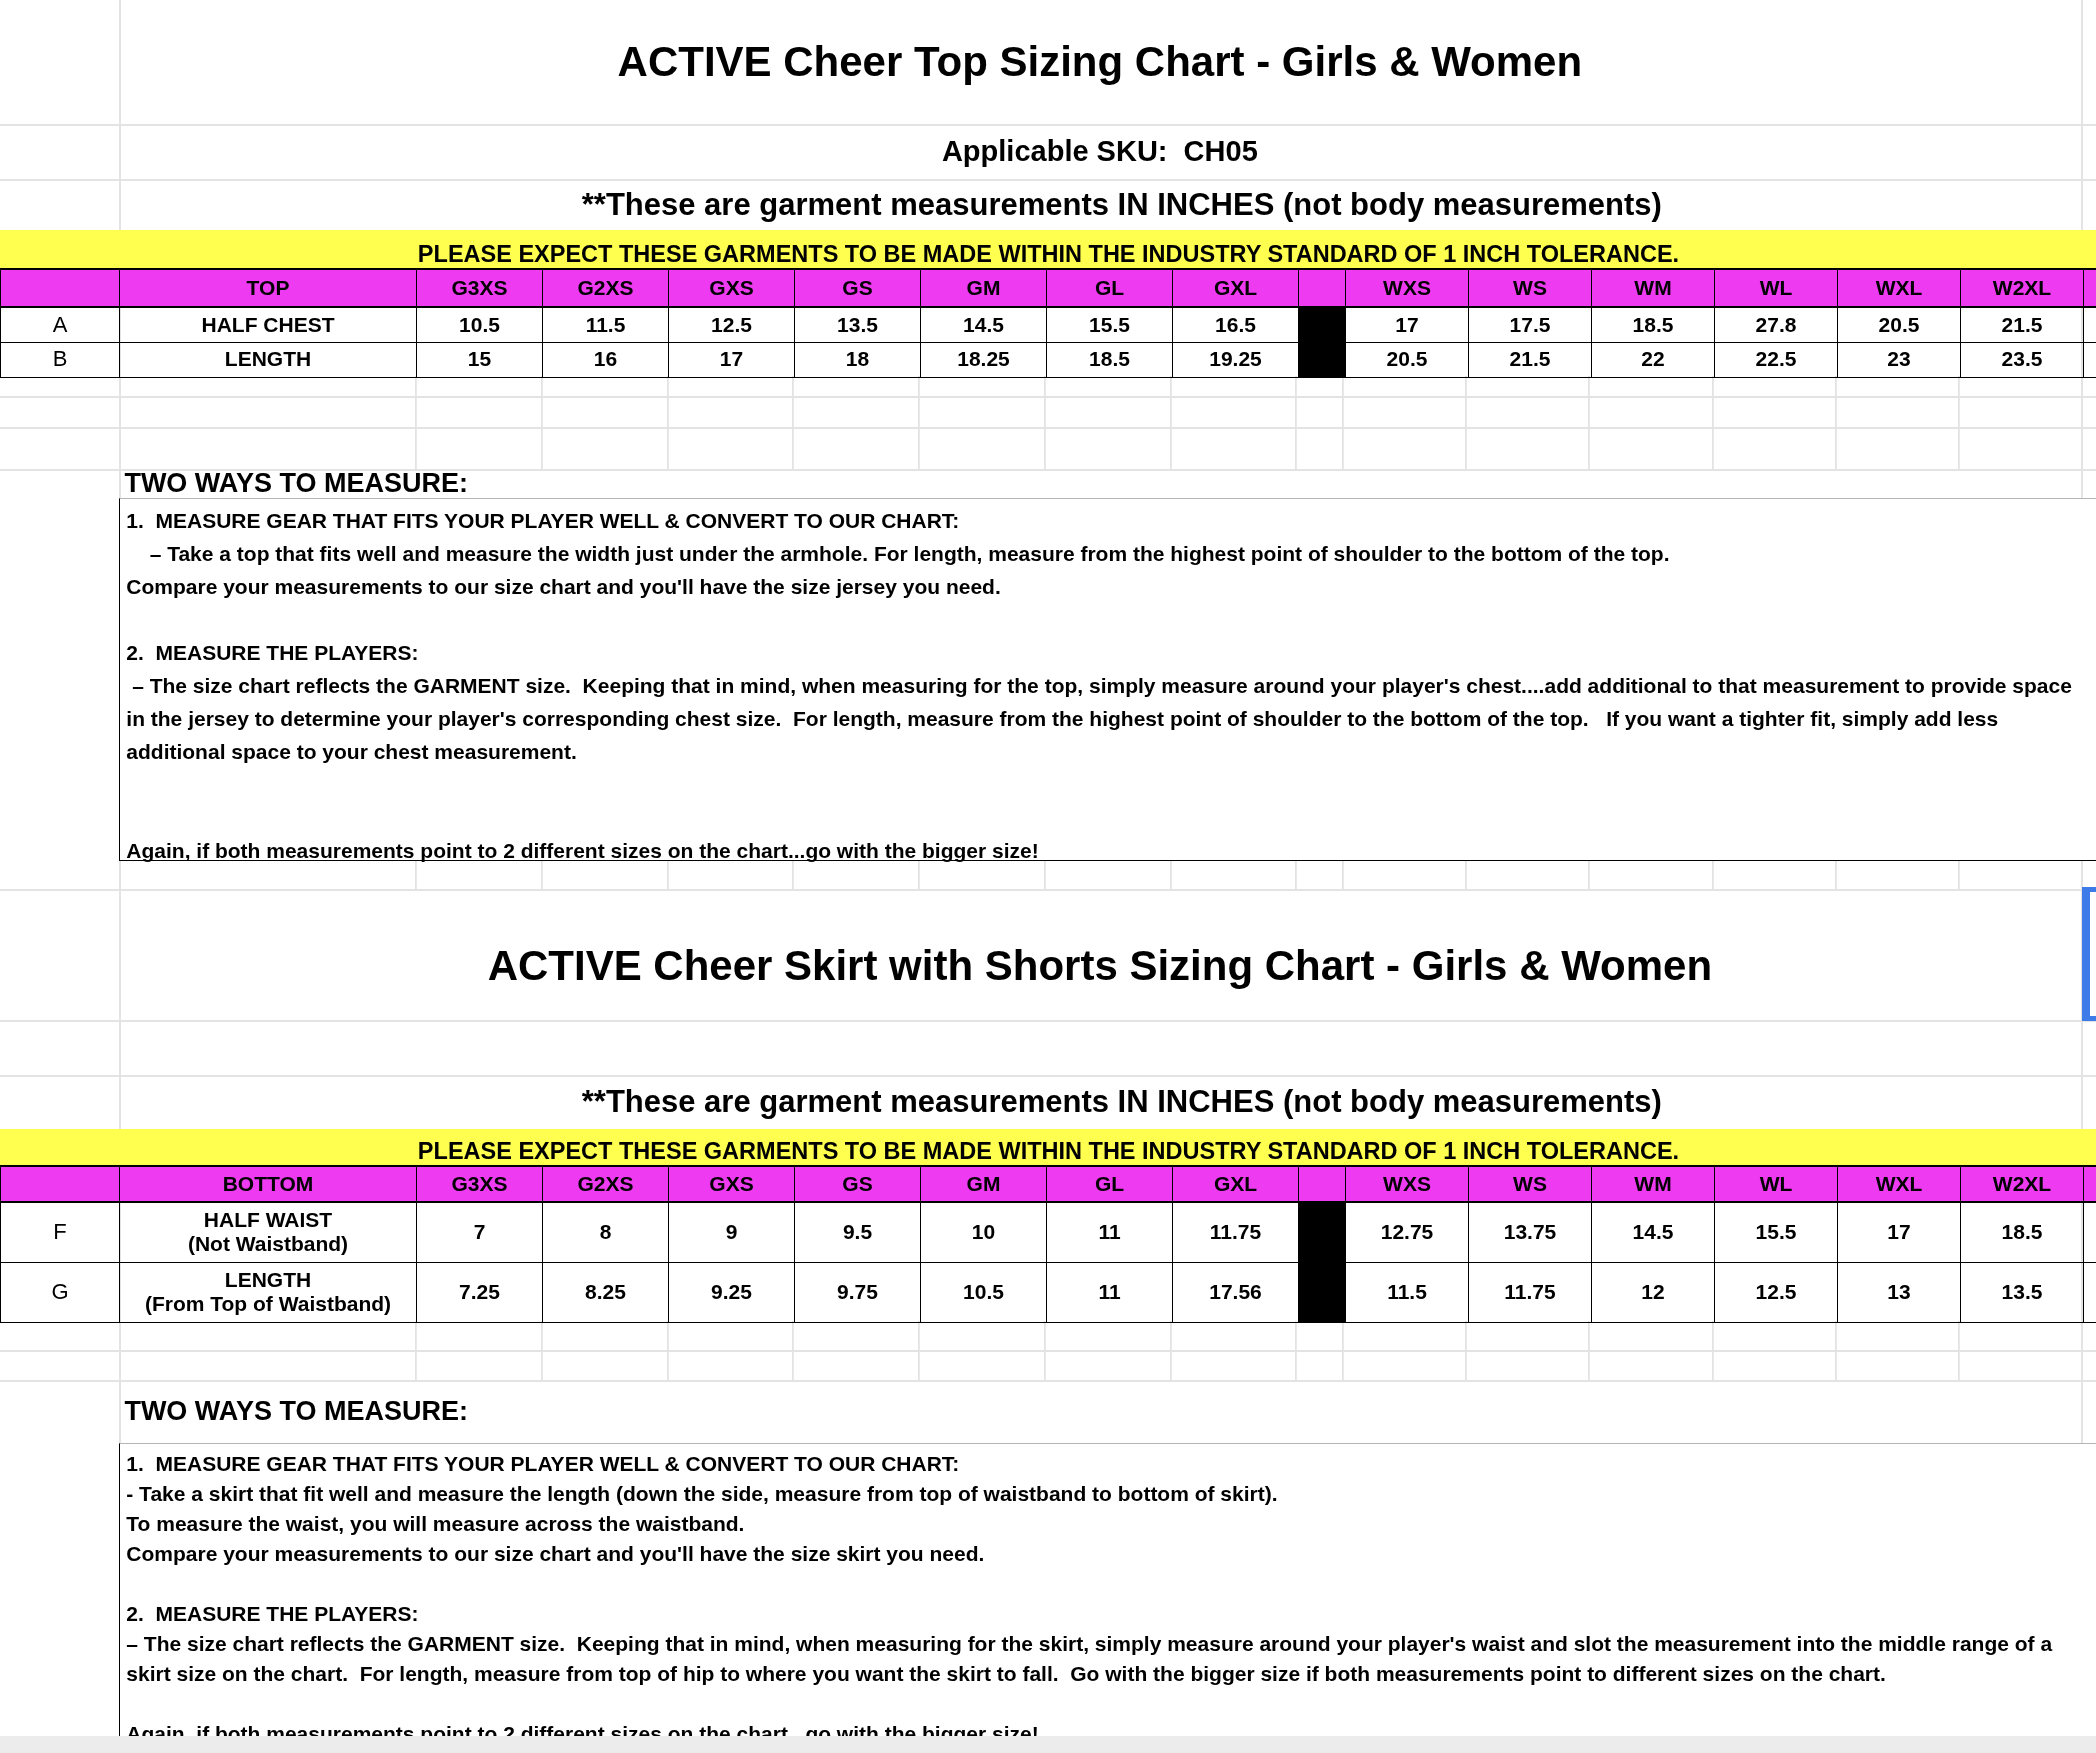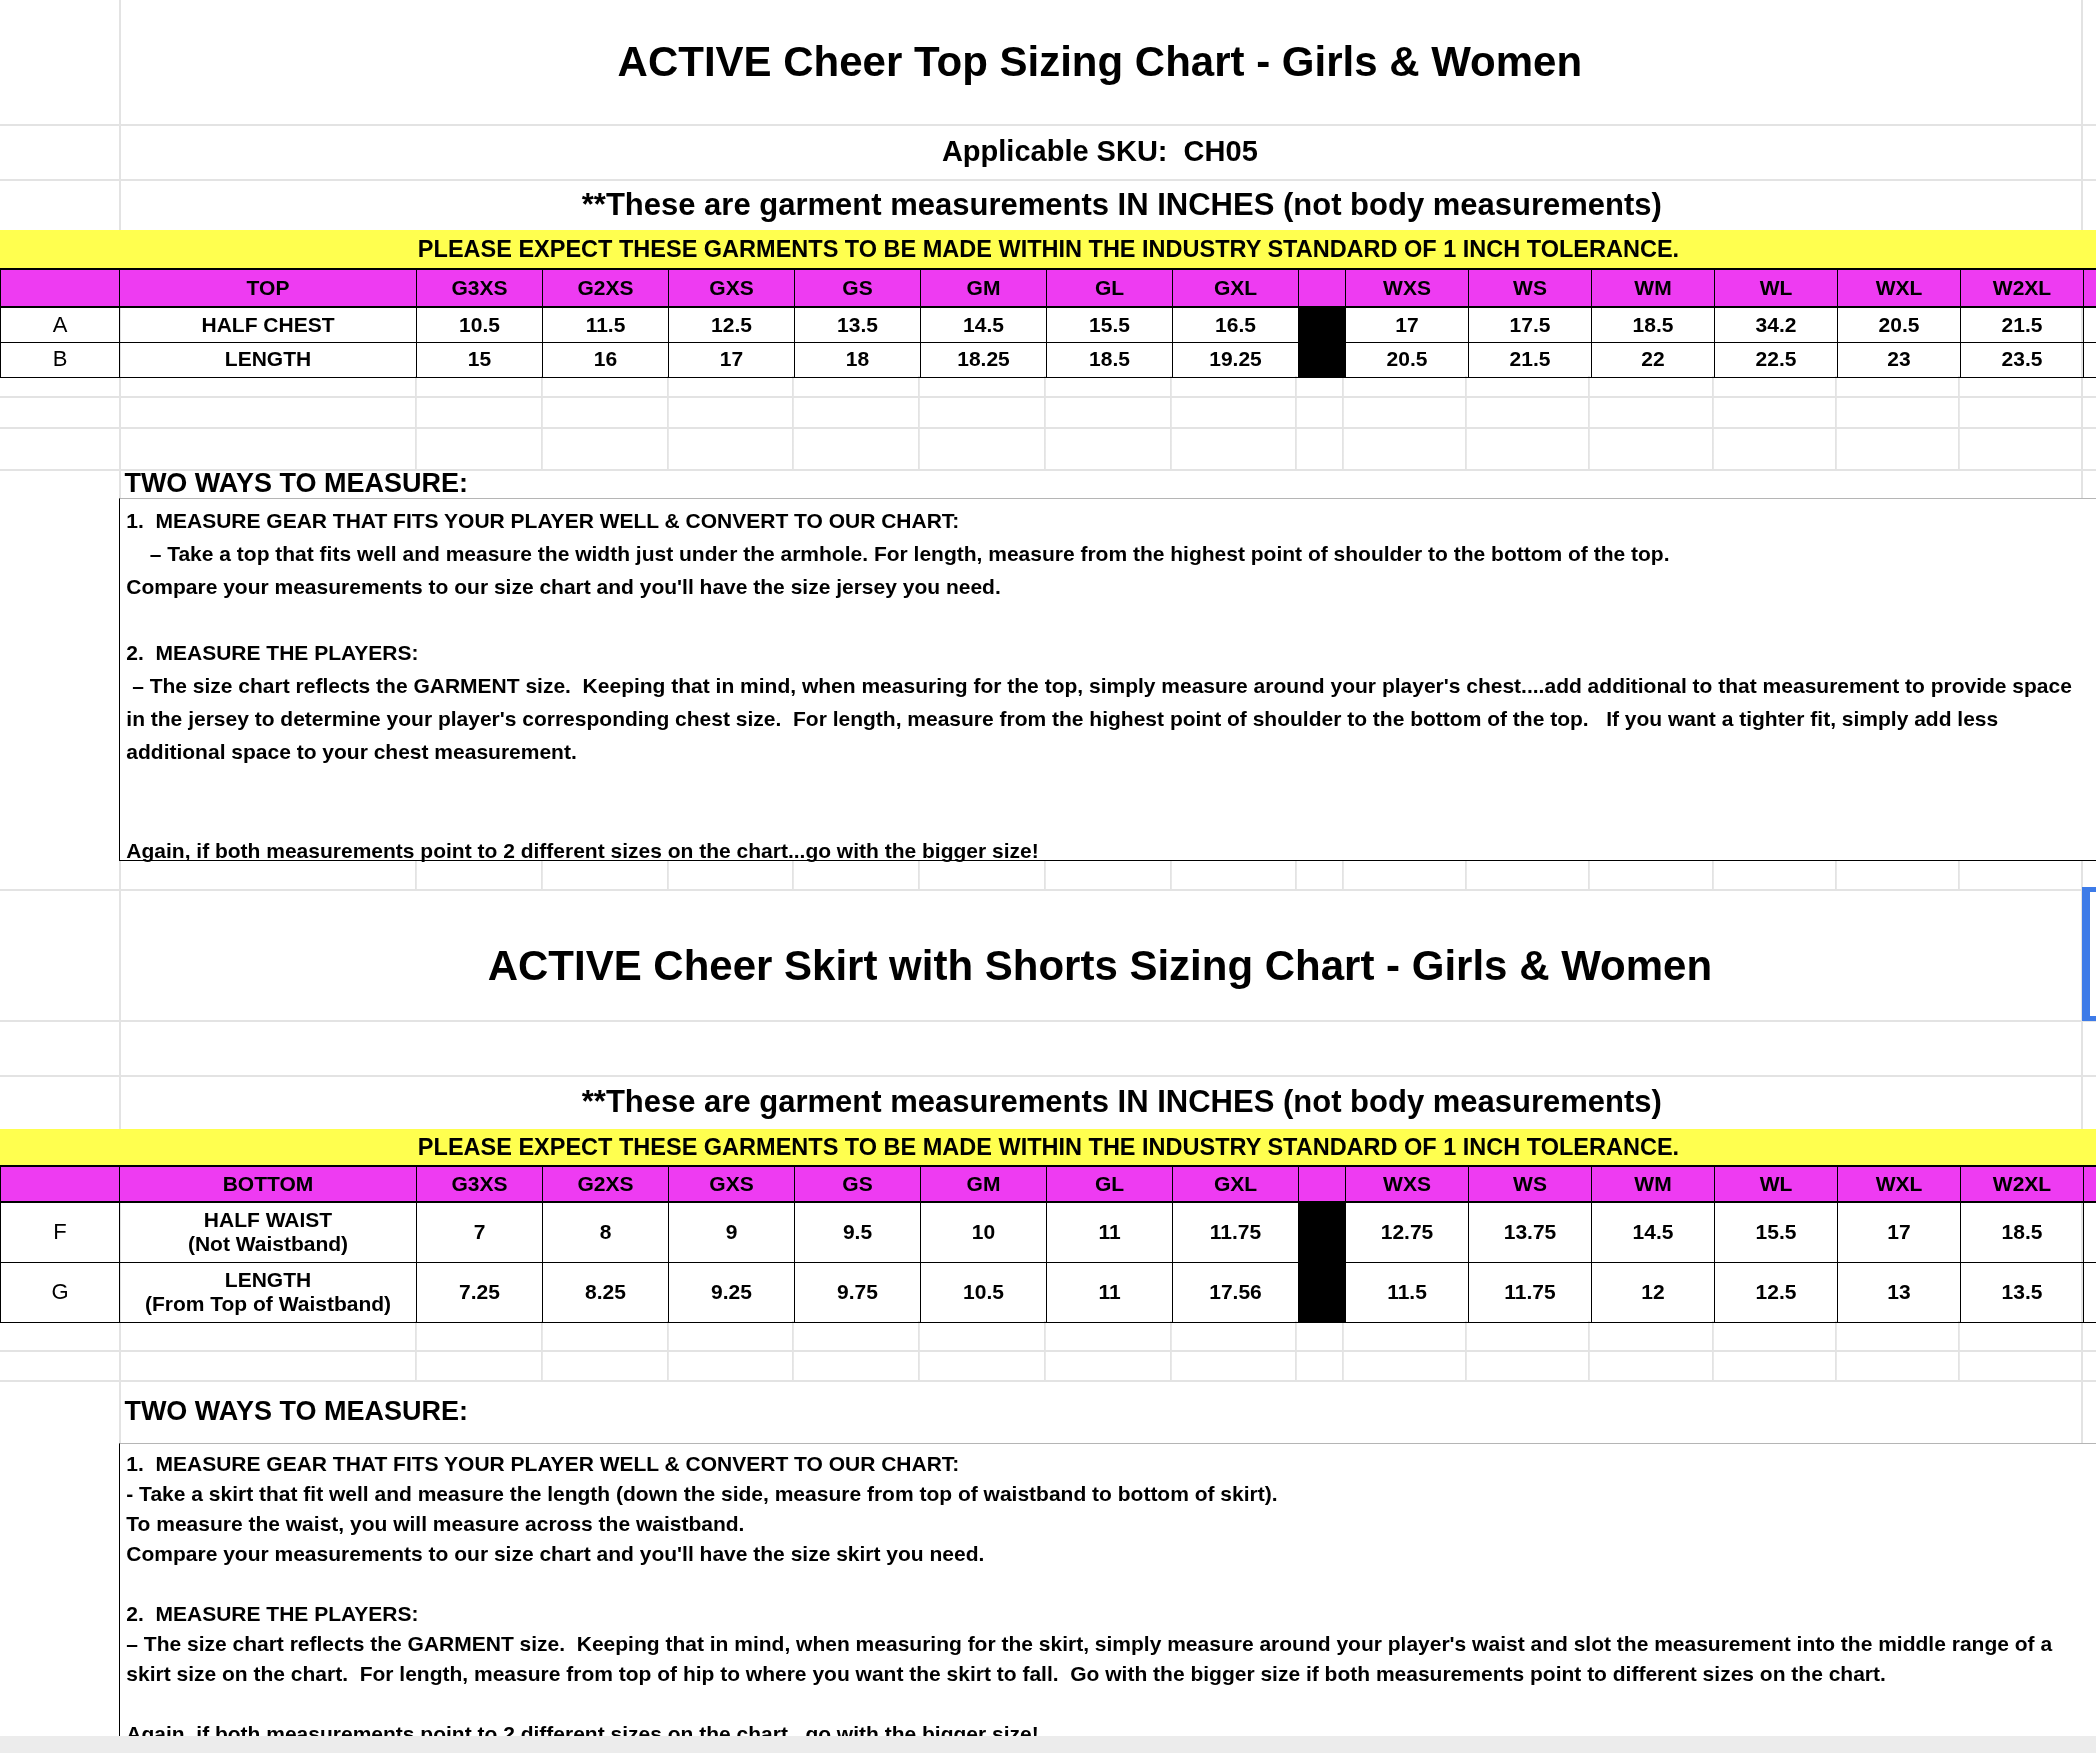--- a/index.html
+++ b/index.html
@@ -30,21 +30,21 @@
   .mrow{
     position:absolute;left:119px;right:16.3px;
     display:flex;align-items:center;justify-content:center;
     font-weight:700;white-space:pre-wrap;
   }
   .title-row{font-size:42px;}
   .sku-row{font-size:29px;}
   .note-row{font-size:31px;padding-left:44px;}
   .banner{
     position:absolute;left:0;right:0;background:#FFFF4F;
-    display:flex;align-items:center;justify-content:center;
+    display:flex;align-items:flex-end;justify-content:center;
     font-weight:700;font-size:23.5px;white-space:pre-wrap;
   }
   
   .sizetable{position:absolute;left:0;border-collapse:collapse;table-layout:fixed;width:2097px;}
   .sizetable td{
     border:1.8px solid #000;text-align:center;vertical-align:middle;
     font-weight:700;font-size:21px;padding:0;overflow:hidden;line-height:24.4px;
   }
   .sizetable tr.hdr td{background:#EE3BF2;border-top:2.7px solid #000;border-bottom:2.7px solid #000;}
   .sizetable td.lblcell{font-weight:400;font-size:22px;}
@@ -148,21 +148,21 @@
       <td>11.5</td>
       <td>12.5</td>
       <td>13.5</td>
       <td>14.5</td>
       <td>15.5</td>
       <td>16.5</td>
       <td class="kblack"></td>
       <td>17</td>
       <td>17.5</td>
       <td>18.5</td>
-      <td>34.2</td>
+      <td>27.8</td>
       <td>20.5</td>
       <td>21.5</td>
       <td class="sliver"></td>
     </tr>
     <tr style="height:35px;">
       <td class="lblcell">B</td>
       <td>LENGTH</td>
       <td>15</td>
       <td>16</td>
       <td>17</td>

